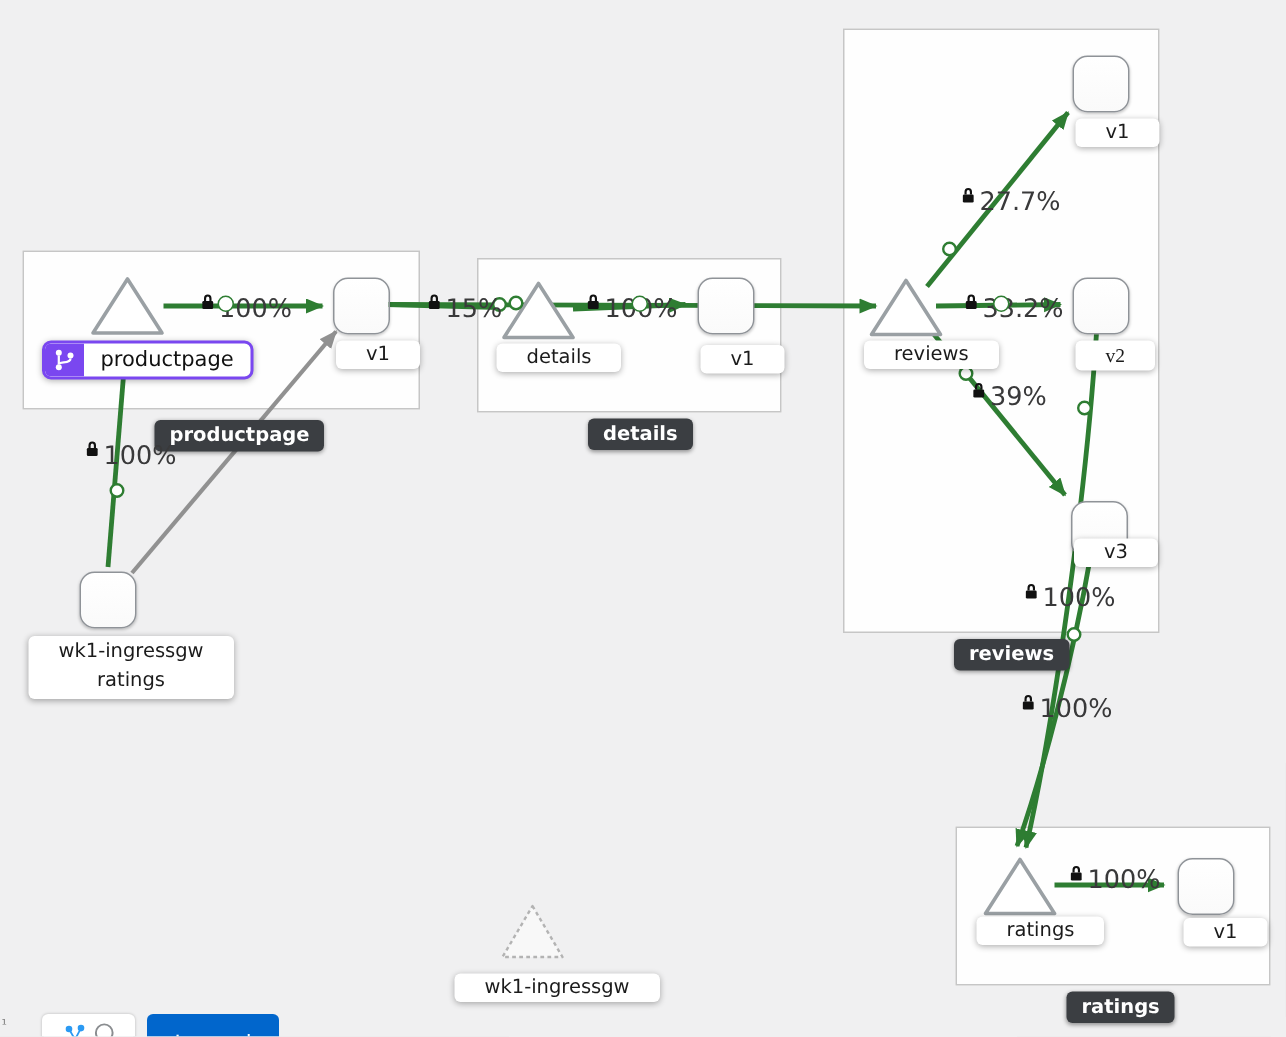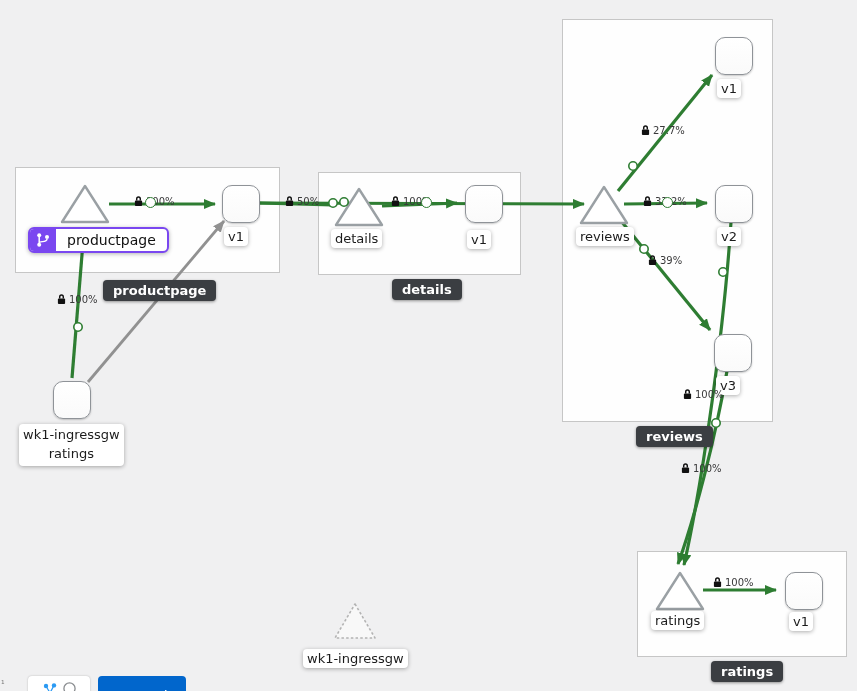--- a/index.html
+++ b/index.html
@@ -7,27 +7,27 @@
   #canvas{position:relative;width:857px;height:691px;overflow:hidden;background:#f0f0f1;}
 
   .group-box{position:absolute;background:#fefefe;border:1px solid #c6c6c6;z-index:1;}
 
   #edges{position:absolute;left:0;top:0;z-index:2;}
 
   .sq-node{position:absolute;width:36px;height:36px;border:1.5px solid #8f9398;border-radius:10px;
            background:linear-gradient(#ffffff,#fafafa);box-shadow:0 1px 2px rgba(0,0,0,.22);z-index:3;}
 
   .chip{position:absolute;background:#fff;border-radius:4px;box-shadow:0 1px 4px rgba(0,0,0,.32);
-        padding:2px 4px;font-size:13px;color:#1b1b1b;z-index:3;white-space:nowrap;text-align:center;}
+        padding:2px 20px;font-size:13px;color:#1b1b1b;z-index:3;white-space:nowrap;text-align:center;}
   .chip.two-line{line-height:1.45;}
 
   .badge-dark{position:absolute;background:#3b3e42;color:#fff;font-weight:bold;font-size:13px;
         padding:3px 10px;border-radius:4px;box-shadow:0 1px 3px rgba(0,0,0,.4);z-index:3;white-space:nowrap;}
 
-  .edge-label{position:absolute;display:flex;align-items:center;gap:3px;font-size:10px;color:#39393a;
+  .edge-label{position:absolute;display:flex;align-items:flex-start;gap:3px;font-size:17px;color:#39393a;
         z-index:3;white-space:nowrap;}
   .edge-label svg{flex:0 0 auto;}
 
   .sel-label{position:absolute;display:flex;align-items:stretch;border:2px solid #7a47f0;border-radius:6px;
         overflow:hidden;background:#fff;box-shadow:0 1px 4px rgba(0,0,0,.3);z-index:3;}
   .sel-label .icon-seg{background:#7a47f0;width:26px;display:flex;align-items:center;justify-content:center;}
   .sel-label .text-seg{padding:3px 11px;font-size:14px;color:#111;white-space:nowrap;}
 
   .traffic-dot{position:absolute;width:9px;height:9px;border-radius:50%;background:#fff;
         border:1.6px solid #2e7d32;z-index:4;}
@@ -108,22 +108,22 @@
 
   <div class="chip" style="left:224px;top:227px;">v1</div>
   <div class="chip two-line" style="left:19px;top:424px;">
     <div>wk1-ingressgw</div>
     <div>ratings</div>
   </div>
   <div class="chip" style="left:331px;top:229px;">details</div>
   <div class="chip" style="left:467px;top:230px;">v1</div>
   <div class="chip" style="left:576px;top:227px;">reviews</div>
   <div class="chip" style="left:717px;top:79px;">v1</div>
-  <div class="chip" style="left:717px;top:227px;">v2</div>
-  <div class="chip" style="left:716px;top:376px;">v3</div>
+  <div class="chip" style="left:717px;top:227px;font-family:Liberation Serif, serif;">v2</div>
+  <div class="chip" style="left:716px;top:359px;">v3</div>
   <div class="chip" style="left:651px;top:611px;">ratings</div>
   <div class="chip" style="left:789px;top:612px;">v1</div>
   <div class="chip" style="left:303px;top:649px;">wk1-ingressgw</div>
 
   <div class="badge-dark" style="left:103px;top:280px;">productpage</div>
   <div class="badge-dark" style="left:392px;top:279px;">details</div>
   <div class="badge-dark" style="left:636px;top:426px;">reviews</div>
   <div class="badge-dark" style="left:711px;top:661px;">ratings</div>
 
   <div class="edge-label" style="left:57px;top:294px;">
@@ -138,21 +138,21 @@
         <path d="M3 5 V3.2 a2 2.2 0 0 1 4 0 V5" fill="none" stroke="#111" stroke-width="1.6"></path>
         <rect x="1" y="5" width="8" height="6" rx="1" fill="#111"></rect>
       </svg>
     <span>100%</span>
   </div>
   <div class="edge-label" style="left:285px;top:196px;">
     <svg width="9" height="11" viewBox="0 0 10 12">
         <path d="M3 5 V3.2 a2 2.2 0 0 1 4 0 V5" fill="none" stroke="#111" stroke-width="1.6"></path>
         <rect x="1" y="5" width="8" height="6" rx="1" fill="#111"></rect>
       </svg>
-    <span>50%</span>
+    <span>15%</span>
   </div>
   <div class="edge-label" style="left:391px;top:196px;">
     <svg width="9" height="11" viewBox="0 0 10 12">
         <path d="M3 5 V3.2 a2 2.2 0 0 1 4 0 V5" fill="none" stroke="#111" stroke-width="1.6"></path>
         <rect x="1" y="5" width="8" height="6" rx="1" fill="#111"></rect>
       </svg>
     <span>100%</span>
   </div>
   <div class="edge-label" style="left:641px;top:125px;">
     <svg width="9" height="11" viewBox="0 0 10 12">

